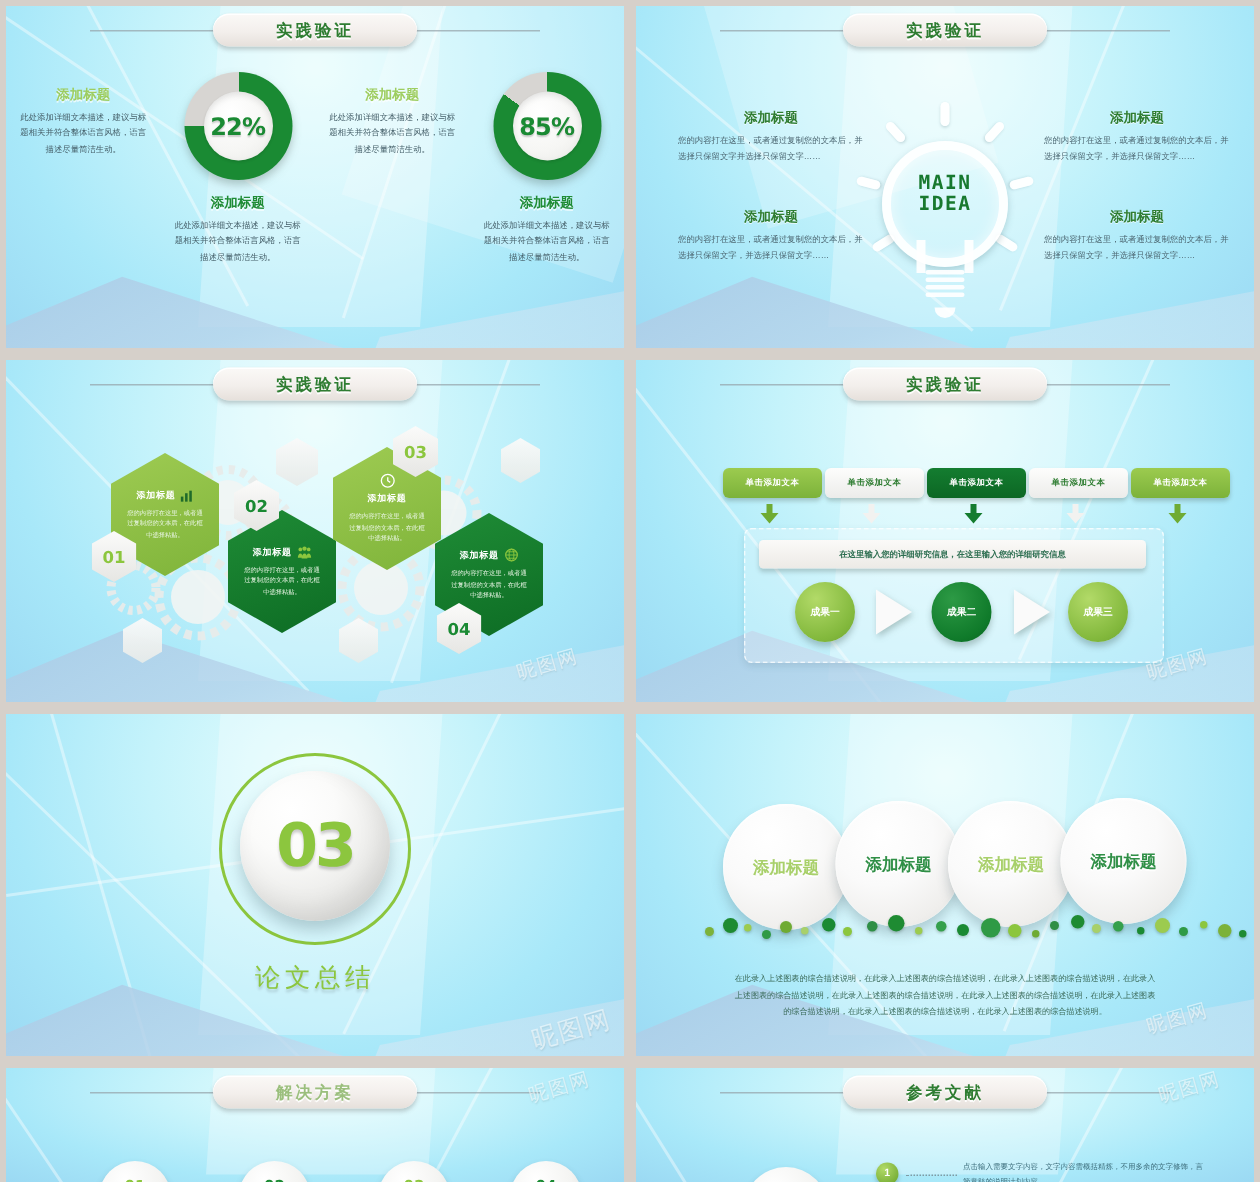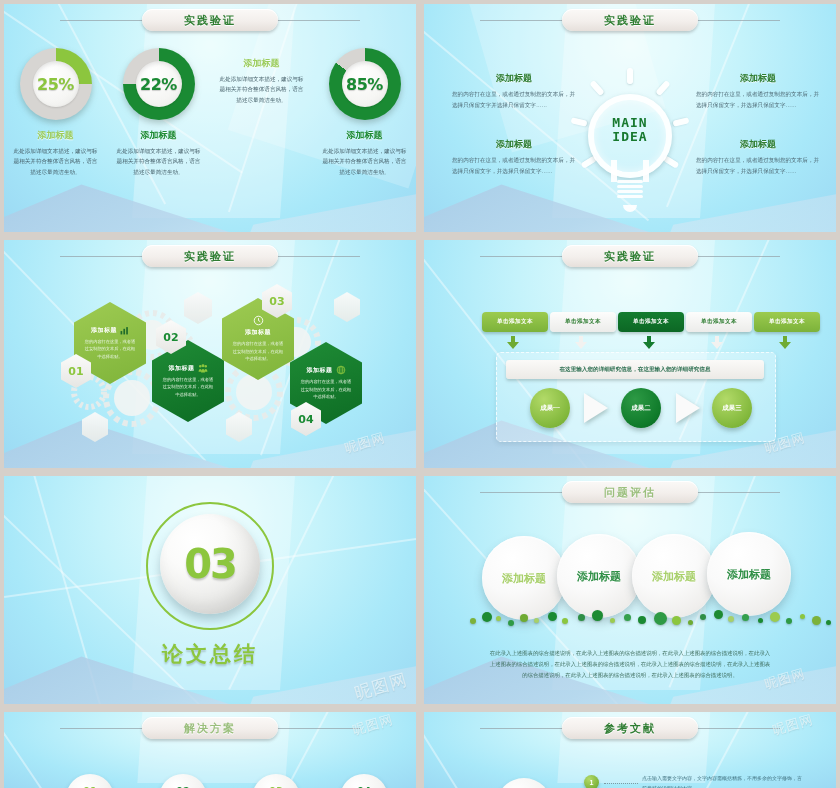--- a/index.html
+++ b/index.html
@@ -215,21 +215,21 @@
     background:radial-gradient(circle at 34% 26%,#ffffff 0%,#fbfbfa 30%,#ececea 62%,#d4d4d1 100%);
     box-shadow:0 6px 10px rgba(60,90,100,.28), inset -6px -8px 16px rgba(0,0,0,.07);
     display:flex;align-items:center;justify-content:center;
   }
   .num05{
     font-family:"DejaVu Sans",sans-serif;font-weight:700;font-size:40px;
     color:#8cc63e;text-shadow:0 2px 2px rgba(0,0,0,.20);letter-spacing:-2px;
   }
   .sect-t{
     position:absolute;left:0;right:0;top:164px;text-align:center;
-    font-size:21px;font-weight:700;color:#8cc63e;letter-spacing:3px;
+    font-size:17px;font-weight:400;color:#8cc63e;letter-spacing:3px;
     text-shadow:0 2px 2px rgba(0,0,0,.18);
   }
 
   
   .disc{
     position:absolute;width:84px;height:84px;border-radius:50%;
     background:radial-gradient(circle at 36% 26%,#ffffff 0%,#fafafa 42%,#efeeec 75%,#dedddb 100%);
     box-shadow:0 5px 8px rgba(60,90,100,.26), inset 0 1px 2px #fff;
     display:flex;align-items:center;justify-content:center;
   }
@@ -287,26 +287,20 @@
     </div>
     <div class="hdr">
       <div class="rule l"></div>
         <div class="rule r"></div>
       <div class="pill">
         <span>实践验证</span>
       </div>
     </div>
     <div class="donut-row">
       <div class="donut-cell">
-        <div class="donut">
-            <div class="ring" id="r0" style="background: conic-gradient(rgb(140, 198, 62) 0deg, rgb(140, 198, 62) 90deg, rgb(215, 213, 210) 90deg, rgb(215, 213, 210) 360deg);"></div>
-          <div class="hole">
-              <span class="pct" id="p0" style="color: rgb(140, 198, 62);">25%</span>
-            </div>
-          </div>
         <div class="d-title" id="t0" style="color: rgb(157, 205, 95);">添加标题</div>
         <div class="d-body">此处添加详细文本描述，建议与标题相关并符合整体语言风格，语言描述尽量简洁生动。</div>
       </div>
       <div class="donut-cell">
         <div class="donut">
             <div class="ring" id="r1" style="background: conic-gradient(rgb(26, 138, 51) 0deg, rgb(26, 138, 51) 270deg, rgb(215, 213, 210) 270deg, rgb(215, 213, 210) 360deg);"></div>
           <div class="hole">
               <span class="pct" id="p1" style="color: rgb(26, 138, 51);">22%</span>
             </div>
           </div>
@@ -571,27 +565,20 @@
   </div>
 
   <div class="slide s6">
     <div class="bg">
       <div class="base"></div>
         <div class="panel"></div>
       <div class="ray" style="left:-20px;top:-10px;width:320px;height:1.5px;transform:rotate(48deg);"></div>
       <div class="ray" style="left:340px;top:-20px;width:250px;height:1.5px;transform:rotate(112deg);"></div>
       <div class="low"></div>
         <div class="low2"></div>
-    </div>
-    <div class="hdr">
-      <div class="rule l"></div>
-        <div class="rule r"></div>
-      <div class="pill pale">
-        <span>问题评估</span>
-      </div>
     </div>
     <div class="disc" style="left:58px;top:60px;">
       <span id="c0" style="color: rgb(168, 208, 106);">添加标题</span>
       </div>
     <div class="disc" style="left:133px;top:58px;">
       <span id="c1" style="color: rgb(47, 143, 70);">添加标题</span>
       </div>
     <div class="disc" style="left:208px;top:58px;">
       <span id="c2" style="color: rgb(168, 208, 106);">添加标题</span>
       </div>

